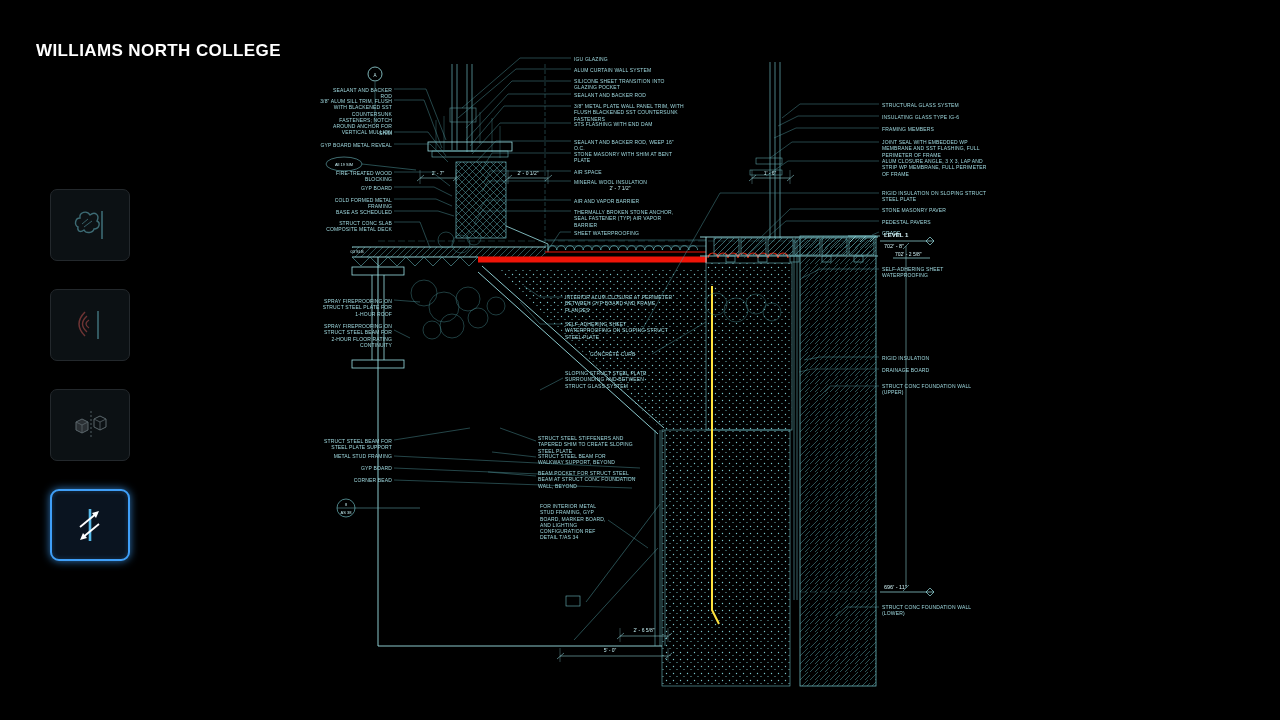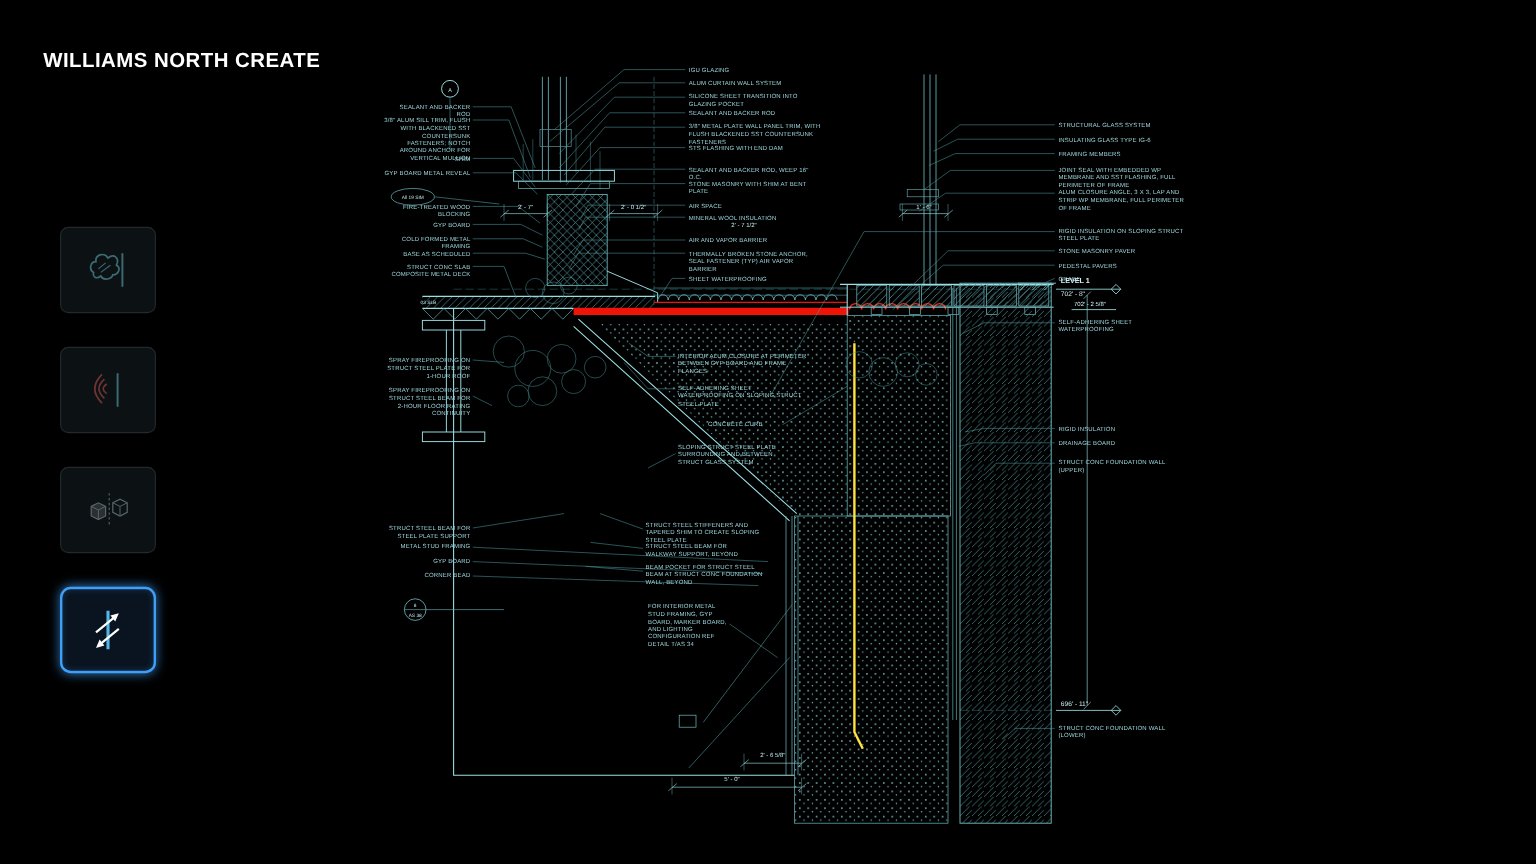--- a/index.html
+++ b/index.html
@@ -14,21 +14,21 @@
   .dim{position:absolute;font-size:5px;color:#bfe8ec;text-align:center;}
   .lvl-name{position:absolute;font-size:6px;font-weight:700;color:#d4f1f5;}
   .lvl-elev{position:absolute;font-size:5.5px;color:#cdeef2;}
   .svgt{font-family:"Liberation Sans",sans-serif;font-size:4.5px;fill:#bfe8ec;}
 </style>
 </head>
 <body>
 
 <div class="stage">
 
-  <h1 class="title">WILLIAMS NORTH CREATE</h1>
+  <h1 class="title">WILLIAMS NORTH COLLEGE</h1>
 
   <nav>
     <button class="tile" style="top:189px">
       <svg width="44" height="44" viewBox="0 0 44 44">
         <path d="M10,24 C6,22 7,15 12,15 C11,9 19,7 22,12 C27,8 32,12 29,18 C33,20 31,26 26,26 C25,30 18,31 16,27 C12,30 9,28 10,24 Z" fill="none" stroke="#3d6b74" stroke-width="1.4"></path>
         <path d="M14,21 l6,-5 M16,24 l8,-6" stroke="#3d6b74" stroke-width="0.9" fill="none"></path>
         <path d="M34,8 V36" stroke="#3d6b74" stroke-width="1.6"></path>
       </svg>
     </button>
     <button class="tile" style="top:289px">

